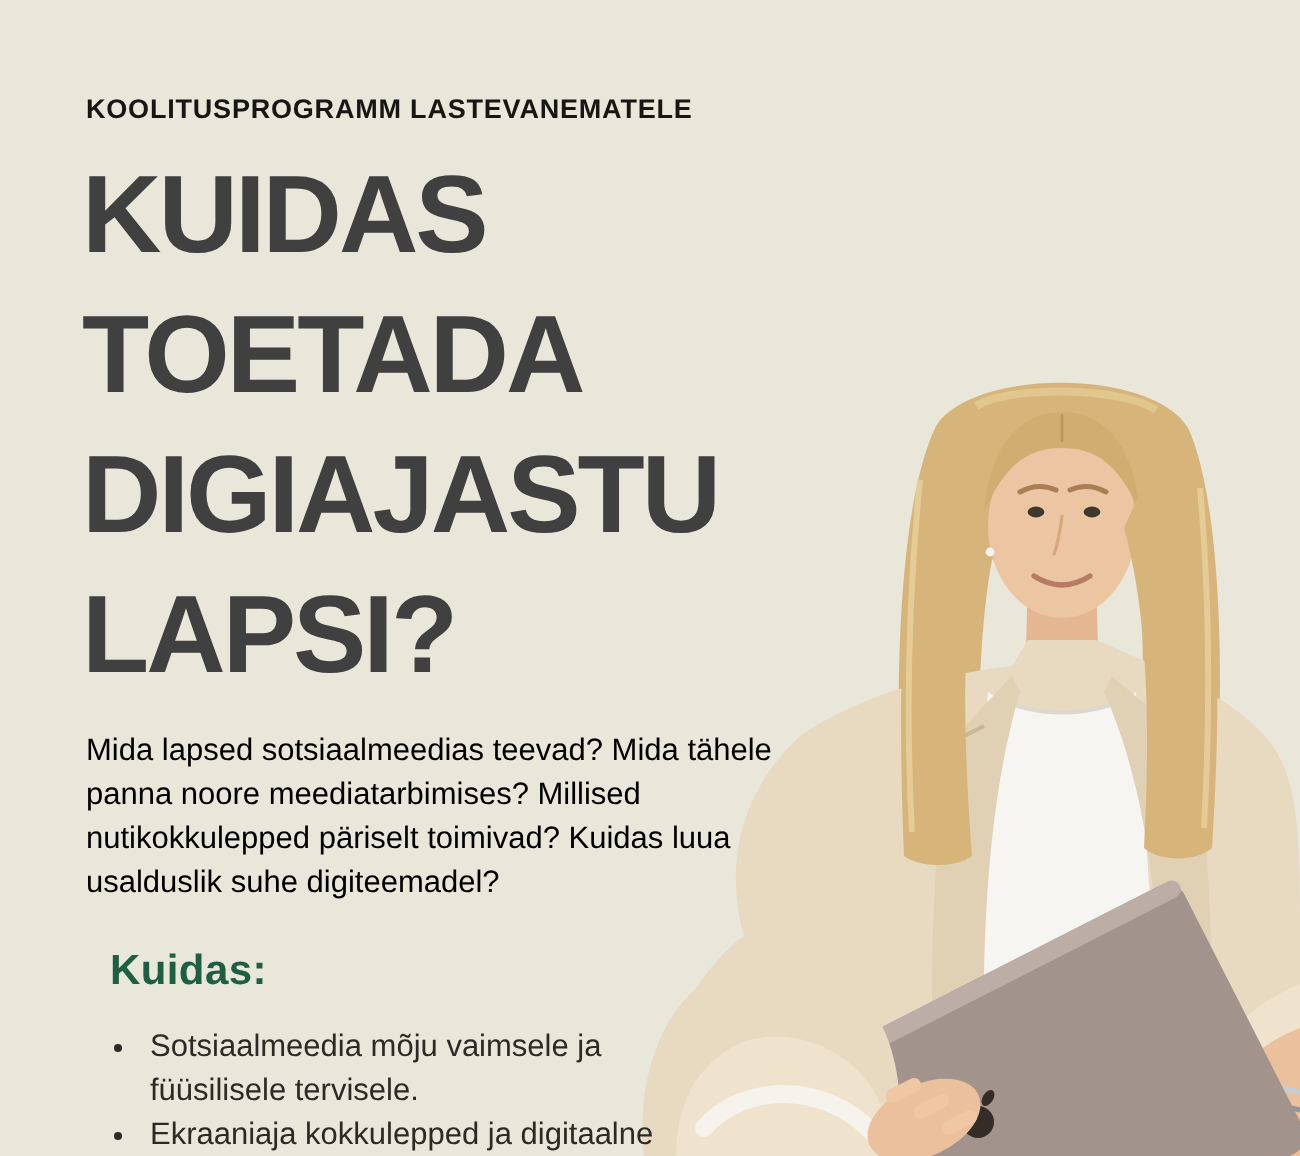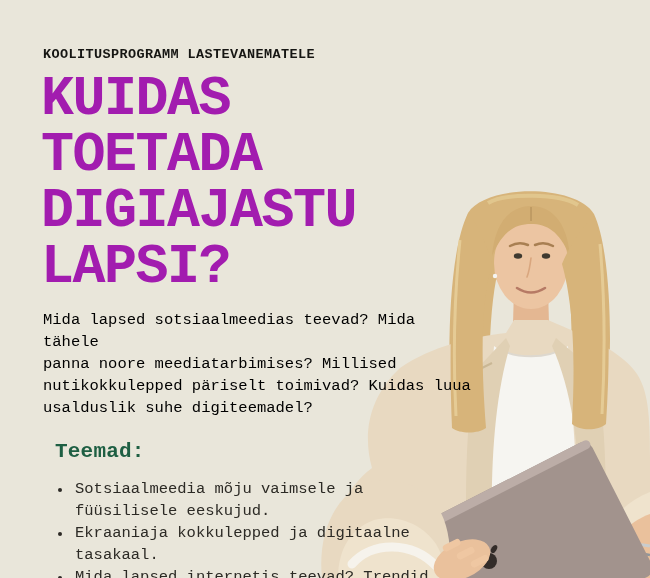--- a/index.html
+++ b/index.html
@@ -2,44 +2,44 @@
 <html><head>
 <meta charset="utf-8">
 <style>
   html, body { margin: 0; padding: 0; background: #e9e6da; }
   .poster {
     position: relative;
     width: 650px;
     height: 578px;
     background: #e9e6da;
     overflow: hidden;
-    font-family: Liberation Mono, monospace;
+    font-family: Liberation Sans, sans-serif;
   }
   .content {
     position: absolute;
     top: 0; left: 0;
     width: 430px;
     padding-left: 43px;
     z-index: 2;
   }
   .kicker {
     margin-top: 47px;
     font-size: 13.5px;
     font-weight: 700;
     letter-spacing: 0.4px;
     color: #161613;
     white-space: nowrap;
   }
   .title {
     margin: 10px 0 0 -2px;
     font-size: 55px;
-    line-height: 56px;
+    line-height: 70px;
     font-weight: 700;
     letter-spacing: -1.5px;
-    color: #a21caf;
+    color: #404040;
     white-space: pre-line;
   }
   .intro {
     margin: 13px 0 0 0;
     font-size: 15.5px;
     line-height: 22px;
     font-weight: 400;
     color: #000000;
     white-space: pre-line;
   }
@@ -77,24 +77,24 @@
 
   <div class="content">
     <div class="kicker">KOOLITUSPROGRAMM LASTEVANEMATELE</div>
     <h1 class="title">KUIDAS TOETADA
 DIGIAJASTU
 LAPSI?</h1>
     <p class="intro">Mida lapsed sotsiaalmeedias teevad? Mida tähele
 panna noore meediatarbimises? Millised
 nutikokkulepped päriselt toimivad? Kuidas luua
 usalduslik suhe digiteemadel?</p>
-    <h2 class="topics-heading">Teemad:</h2>
+    <h2 class="topics-heading">Kuidas:</h2>
     <ul class="topics">
       <li>Sotsiaalmeedia mõju vaimsele ja
-füüsilisele eeskujud.</li>
+füüsilisele tervisele.</li>
       <li>Ekraaniaja kokkulepped ja digitaalne
 tasakaal.</li>
       <li>Mida lapsed internetis teevad? Trendid,
 eeskujud, platvormid.</li>
 
     </ul>
   </div>
 
   <svg class="photo" width="650" height="578" viewBox="0 0 650 578" aria-hidden="true">
 

